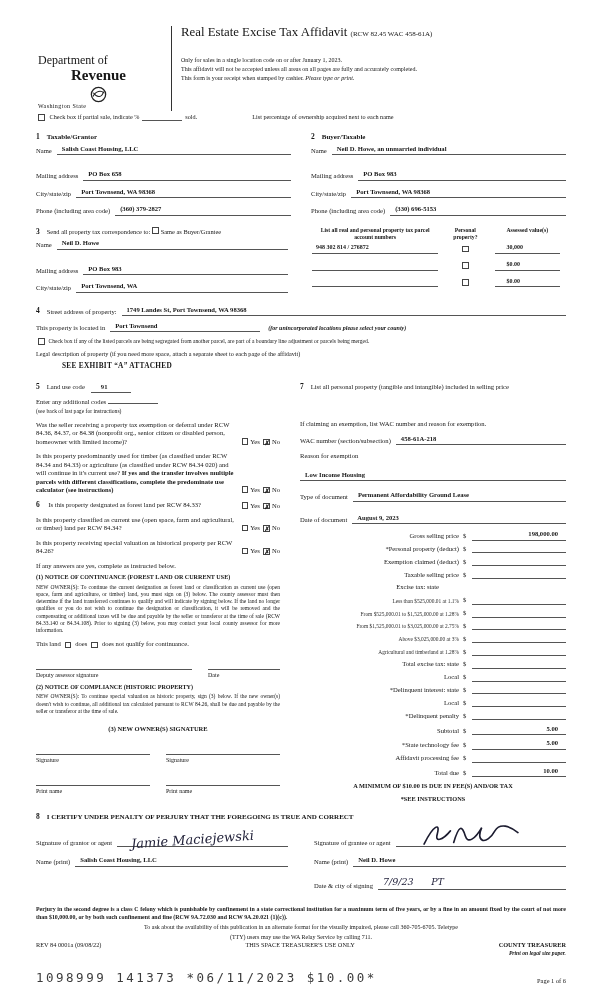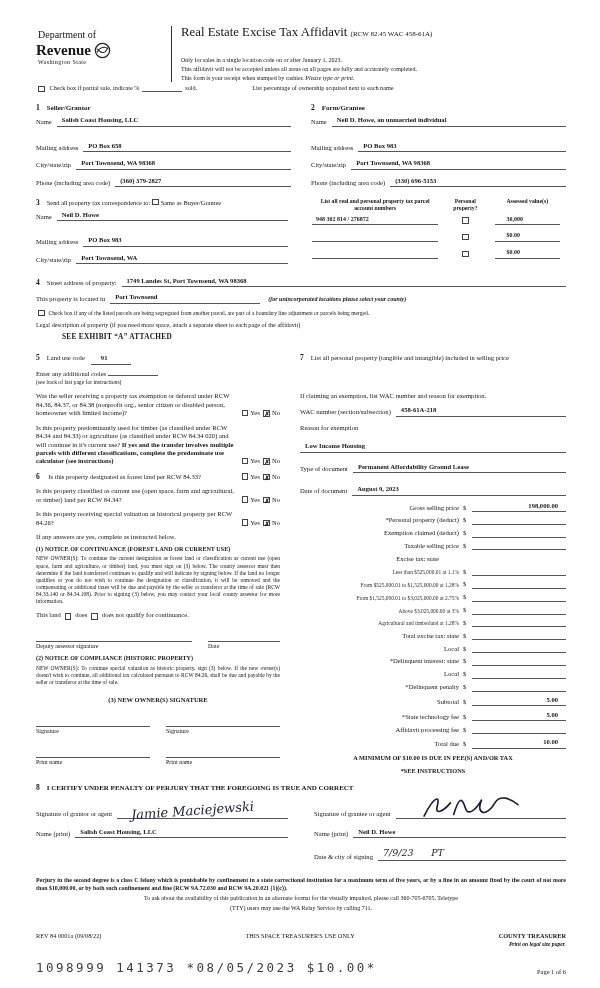--- a/index.html
+++ b/index.html
@@ -17,22 +17,22 @@
   .w40{width:40px}.w50{width:50px}
   .field{display:flex;align-items:flex-end;margin-bottom:7px;}
   .field .lbl{white-space:nowrap;padding-right:5px;}
   .field .val{flex:1;border-bottom:0.9px solid #555;font-weight:bold;padding:0 2px 1px 5px;min-height:9px;}
   .sec-num{font-weight:bold;font-size:7.5px;margin-right:7px;}
   .sec-title{font-weight:bold;font-size:7px;}
   .sec-head{display:flex;align-items:baseline;margin-bottom:3px;}
   
   .header{display:flex;gap:10px;margin-bottom:2px;}
   .logo{width:125px;padding-top:3px;}
-  .dept-small{font-size:10px;margin-left:2px;}
-  .dept-main{font-size:15px;font-weight:bold;display:flex;align-items:center;gap:3px;line-height:1;}
+  .dept-small{font-size:12px;margin-left:2px;margin-top:24px;}
+  .dept-main{font-size:15px;font-weight:bold;display:flex;align-items:center;gap:3px;line-height:1;flex-direction:column;}
   .dept-sub{font-size:6px;margin-left:2px;letter-spacing:0.4px;}
   .title-block{border-left:1.3px solid #333;padding-left:9px;flex:1;}
   .title{font-size:12.8px;font-weight:normal;line-height:1.05;margin-bottom:18px;}
   .title .rcw{font-size:7px;}
   .note{font-size:6px;margin-top:1px;}
   .formnum{font-size:10.5px;font-weight:bold;margin:3px 0 2px;}
   .partialrow{font-size:6.2px;display:flex;align-items:flex-end;gap:3px;margin-bottom:11px;}
   .ownote{margin-left:52px;}
   
   .cols{display:flex;gap:20px;}
@@ -157,21 +157,21 @@
     <span>Check box if partial sale, indicate %</span>
     <span class="blank w40"></span>
     <span>sold.</span>
     <span class="ownote">List percentage of ownership acquired next to each name</span>
   </div>
 
   <div class="cols sec12">
     <div class="col">
       <div class="sec-head">
         <span class="sec-num">1</span>
-        <span class="sec-title">Seller/Grantor</span>
+        <span class="sec-title">Taxable/Grantor</span>
       </div>
       <div class="field name-field">
         <span class="lbl">Name</span>
         <span class="val">Salish Coast Housing, LLC</span>
       </div>
       <div class="field">
         <span class="lbl">Mailing address</span>
         <span class="val">PO Box 658</span>
       </div>
       <div class="field">
@@ -179,21 +179,21 @@
         <span class="val">Port Townsend, WA 98368</span>
       </div>
       <div class="field">
         <span class="lbl">Phone (including area code)</span>
         <span class="val">(360) 379-2827</span>
       </div>
     </div>
     <div class="col">
       <div class="sec-head">
         <span class="sec-num">2</span>
-        <span class="sec-title">Form/Grantee</span>
+        <span class="sec-title">Buyer/Taxable</span>
       </div>
       <div class="field name-field">
         <span class="lbl">Name</span>
         <span class="val">Neil D. Howe, an unmarried individual</span>
       </div>
       <div class="field">
         <span class="lbl">Mailing address</span>
         <span class="val">PO Box 983</span>
       </div>
       <div class="field">
@@ -589,18 +589,18 @@
   <div class="footer">
     <div class="f1">
       <span>REV 84 0001a (09/08/22)</span>
       <span>THIS SPACE TREASURER'S USE ONLY</span>
       <span class="rstack">
         <span class="b">COUNTY TREASURER</span><br>
         <span class="legalsize">Print on legal size paper.</span>
       </span>
     </div>
     <div class="f2">
-      <span class="stamp">1098999 141373 *08/05/2023 $10.00*</span>
+      <span class="stamp">1098999 141373 *06/11/2023 $10.00*</span>
       <span class="pagenum">Page 1 of 6</span>
     </div>
   </div>
 
 </div>
 
 </body></html>

